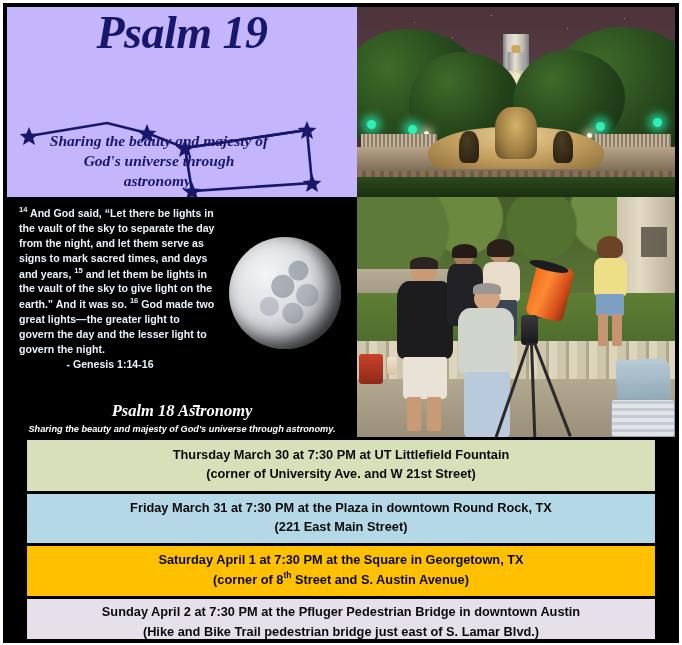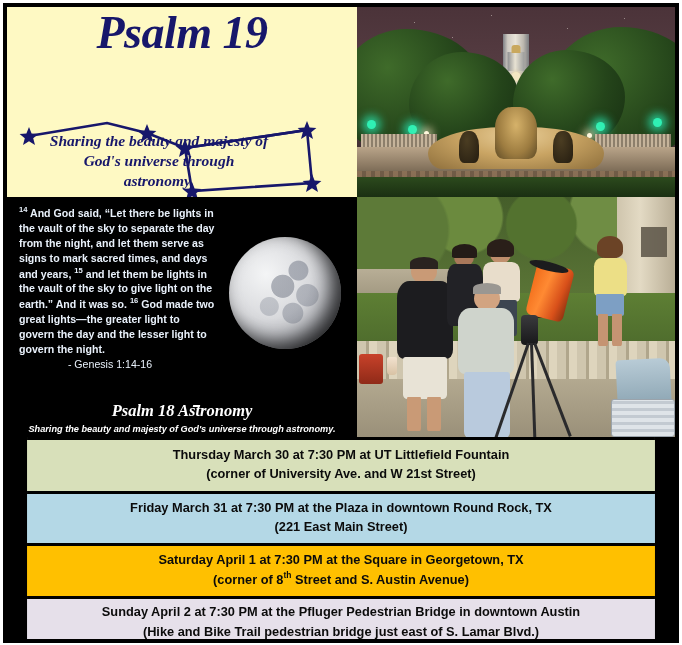--- a/index.html
+++ b/index.html
@@ -20,21 +20,21 @@
   .topgrid{
     position:relative;width:668px;height:430px;box-sizing:border-box;
     display:grid;
     grid-template-columns:350px 318px;
     grid-template-rows:190px 240px;
     background:#000;
   }
 
   
   .logo-cell{
-    position:relative;background:#fef9c3;overflow:hidden;
+    position:relative;background:#c4b5fd;overflow:hidden;
     box-sizing:border-box;
   }
   .logo-title{
     position:absolute;left:0;top:4px;width:350px;text-align:center;
     font-family:"Liberation Serif","DejaVu Serif",serif;
     font-weight:bold;font-style:italic;
     color:#17176b;line-height:0.94;
     letter-spacing:-0.5px;
   }
   .logo-title .l1{display:block;font-size:46px;}
@@ -242,21 +242,21 @@
     box-shadow:inset -9px -7px 18px rgba(0,0,0,.72);
   }
   .genesis{
     position:relative;z-index:3;
     padding:8px 0 0 12px;width:196px;
     color:#e9f1fb;font-weight:bold;font-size:10.6px;line-height:1.42;
   }
   .genesis sup{font-size:7.6px;}
   .genesis-ref{
     position:relative;z-index:3;margin:1px 0 0 0;width:206px;text-align:center;
-    color:#e9f1fb;font-weight:normal;font-size:10.6px;
+    color:#e9f1fb;font-weight:bold;font-size:10.6px;
   }
   .mini-brand{
     position:absolute;left:0;bottom:16px;width:100%;text-align:center;z-index:3;
     font-family:"Liberation Serif","DejaVu Serif",serif;
     font-weight:bold;font-style:italic;font-size:16.5px;color:#ffffff;
   }
   .mini-brand .crosst2{position:relative;}
   .mini-brand .crosst2:after{
     content:"";position:absolute;left:-2px;top:4px;width:7px;height:2px;
     background:#ffffff;transform:skewX(-12deg);

